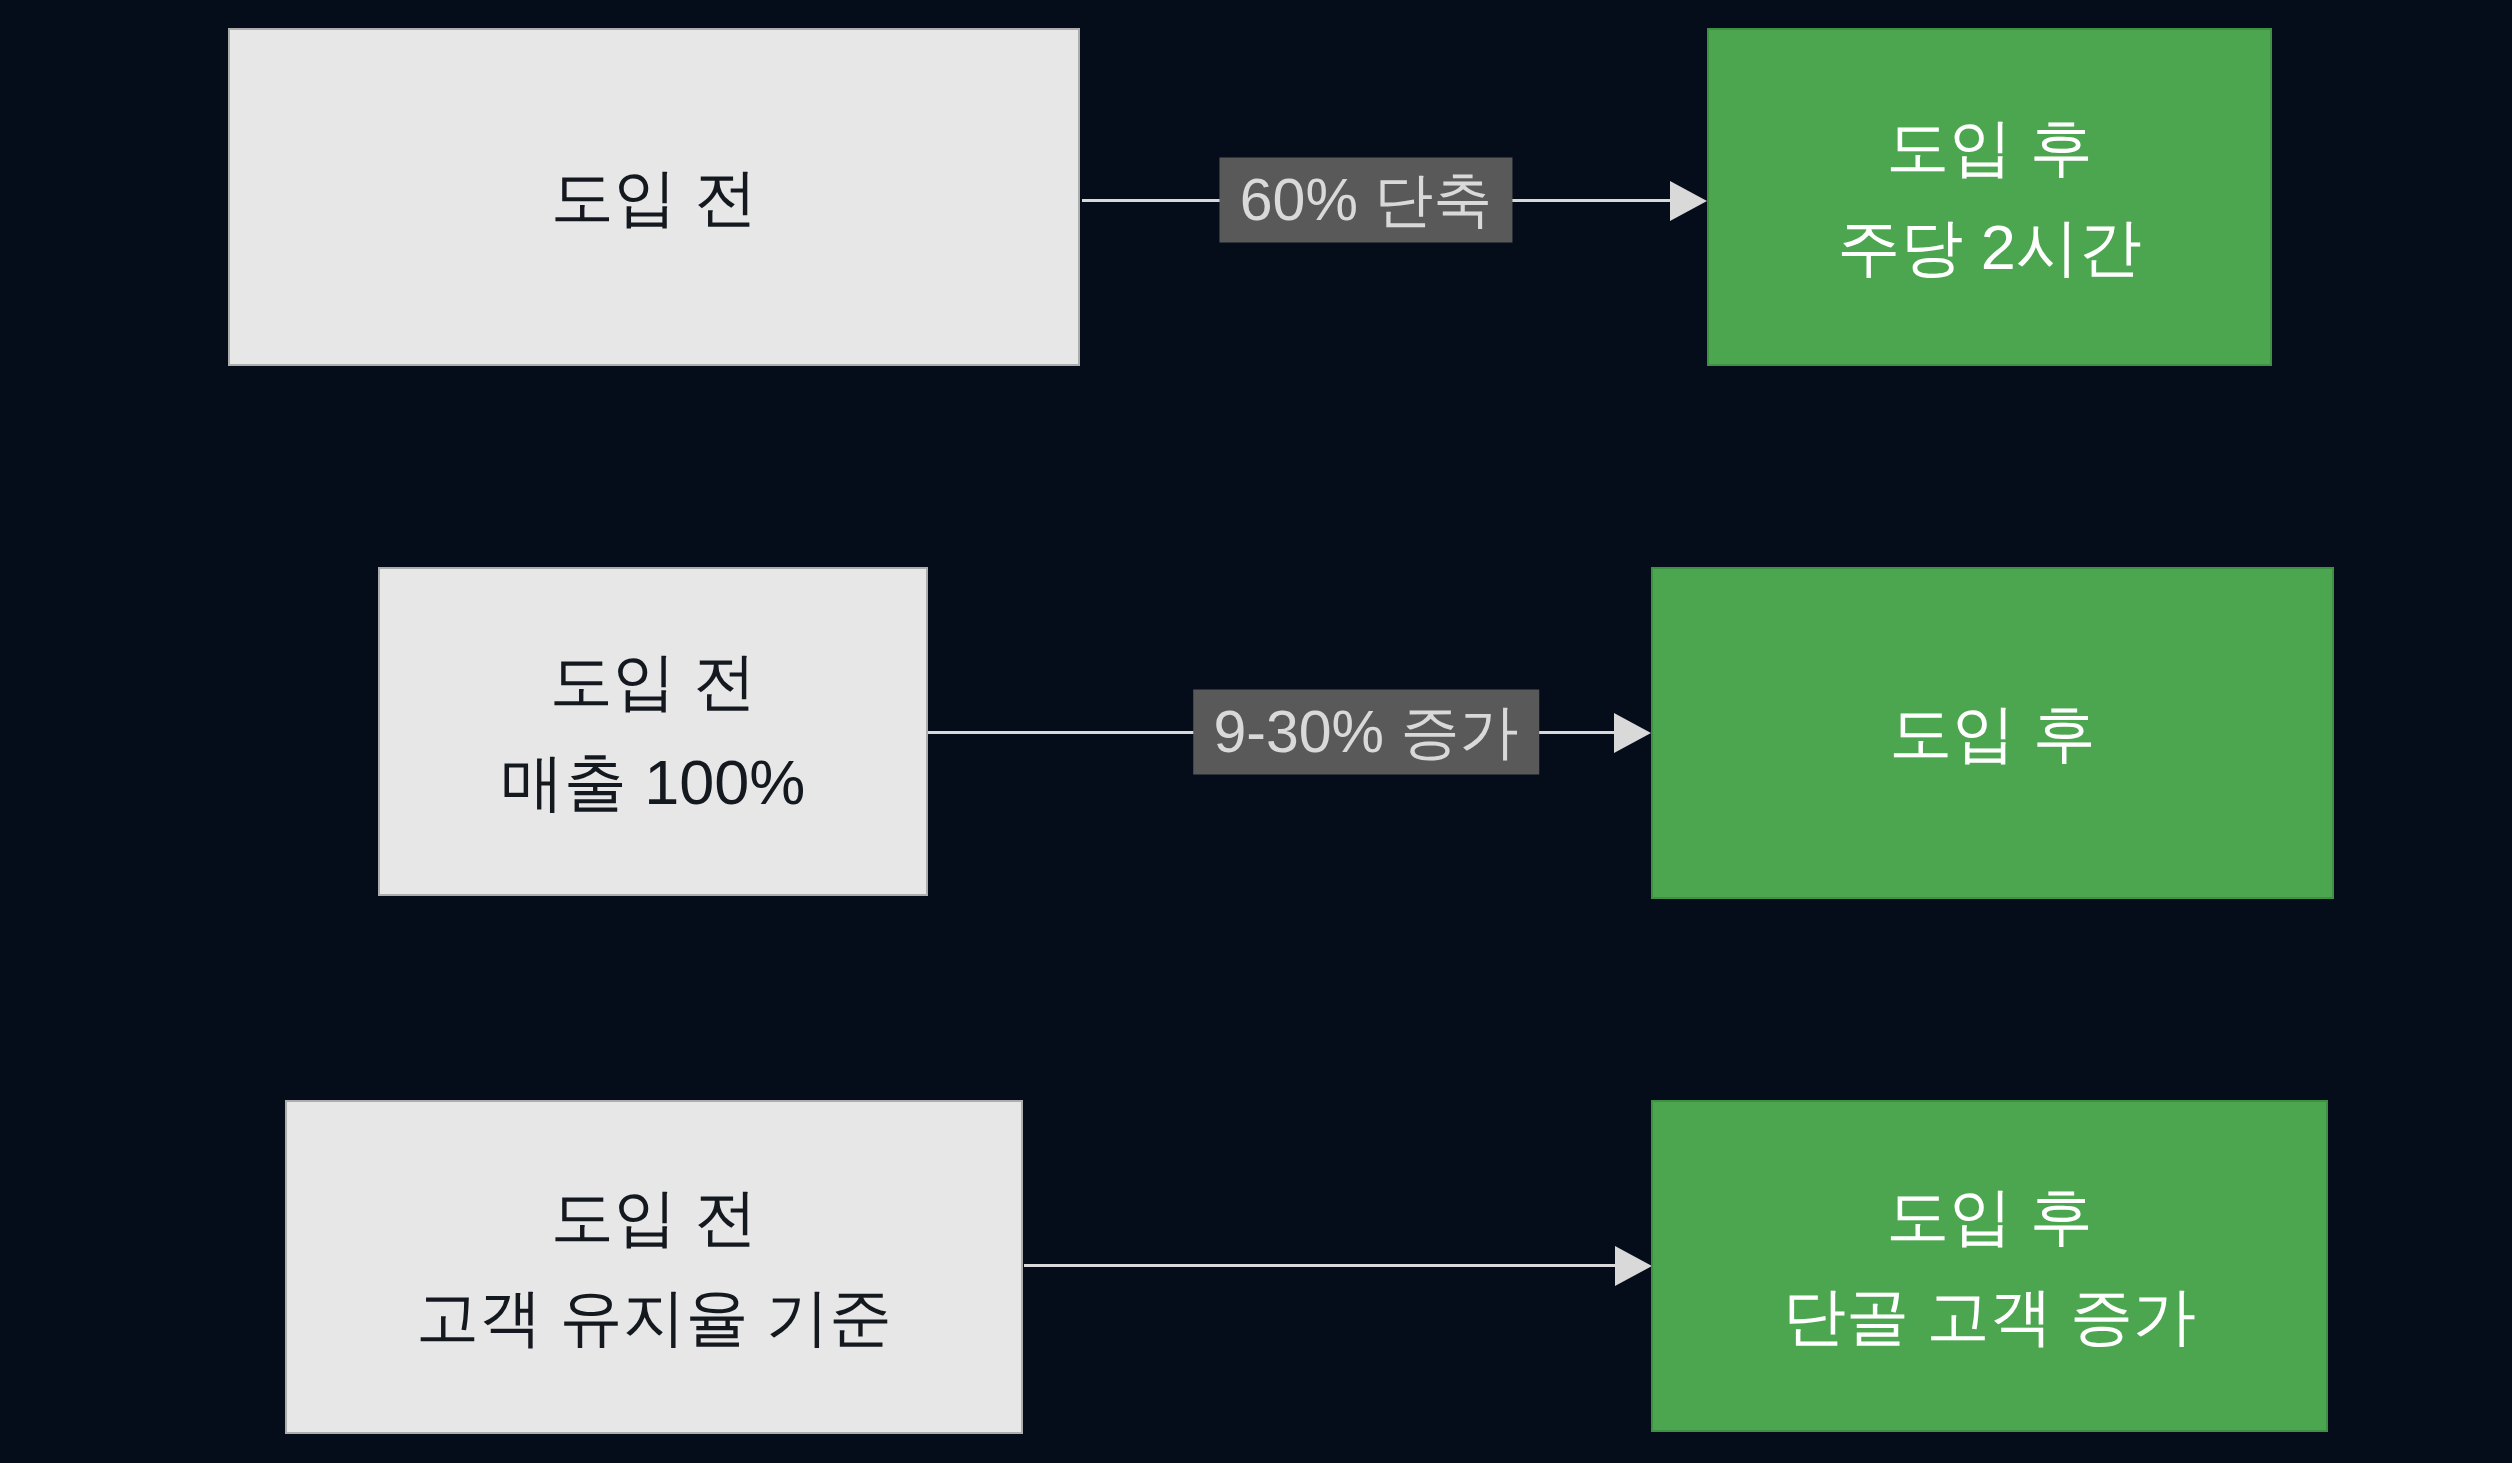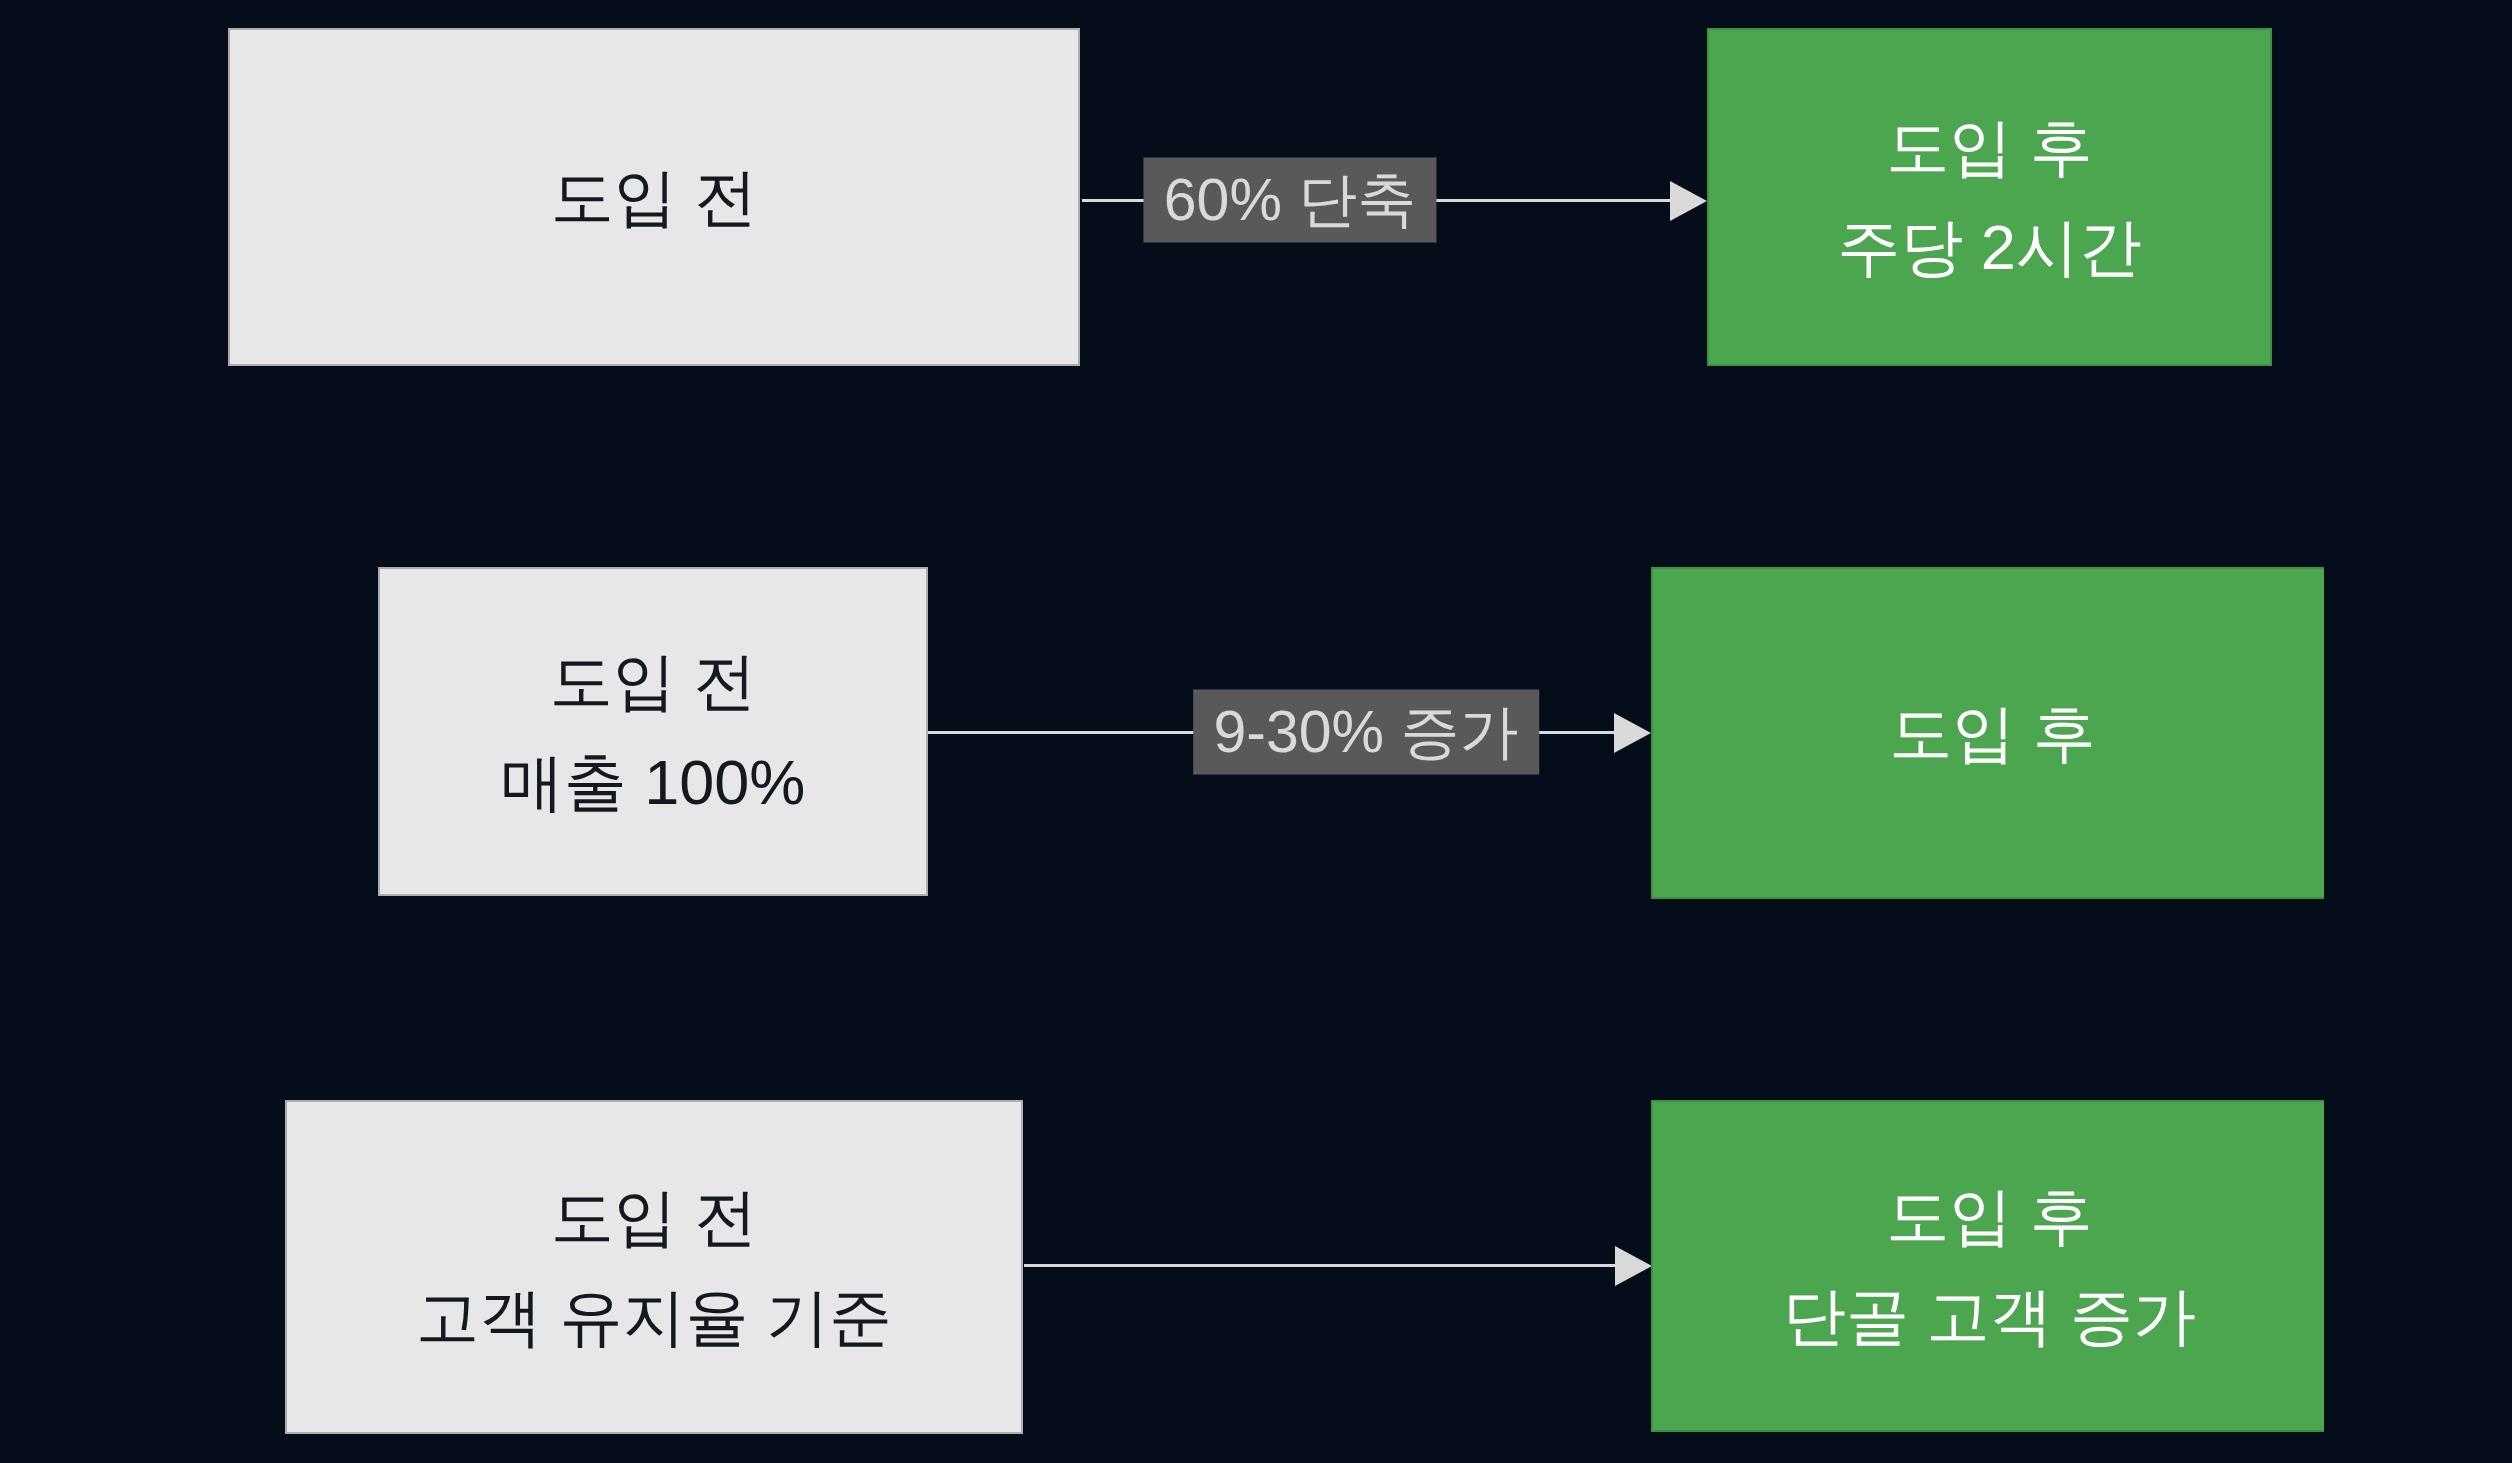--- a/index.html
+++ b/index.html
@@ -19,20 +19,21 @@
     padding:0;
     background:var(--bg);
     font-family:"Liberation Sans", sans-serif;
   }
   .canvas{
     position:relative;
     width:2324px;
     height:1464px;
     background:var(--bg);
     overflow:hidden;
+    padding-left:21px;
   }
   .box{
     position:absolute;
     display:flex;
     flex-direction:column;
     align-items:center;
     justify-content:center;
     gap:28px;
     text-align:center;
     box-sizing:border-box;
@@ -83,21 +84,21 @@
 
 <div class="canvas">
 
   <div class="box before" style="left:228px;top:28px;width:852px;height:338px">
     <div>도입 전</div>
   </div>
   <div class="arrow" style="left:1082px;top:180px;width:625px">
     <div class="shaft"></div>
     <div class="head"></div>
   </div>
-  <div class="change-label" style="left:1290px;top:200px">60% 단축</div>
+  <div class="change-label" style="left:1366px;top:200px">60% 단축</div>
   <div class="box after" style="left:1707px;top:28px;width:565px;height:338px">
     <div>도입 후</div>
     <div>주당 2시간</div>
   </div>
 
   <div class="box before" style="left:378px;top:567px;width:550px;height:329px">
     <div>도입 전</div>
     <div>매출 100%</div>
   </div>
   <div class="arrow" style="left:928px;top:712px;width:723px">

